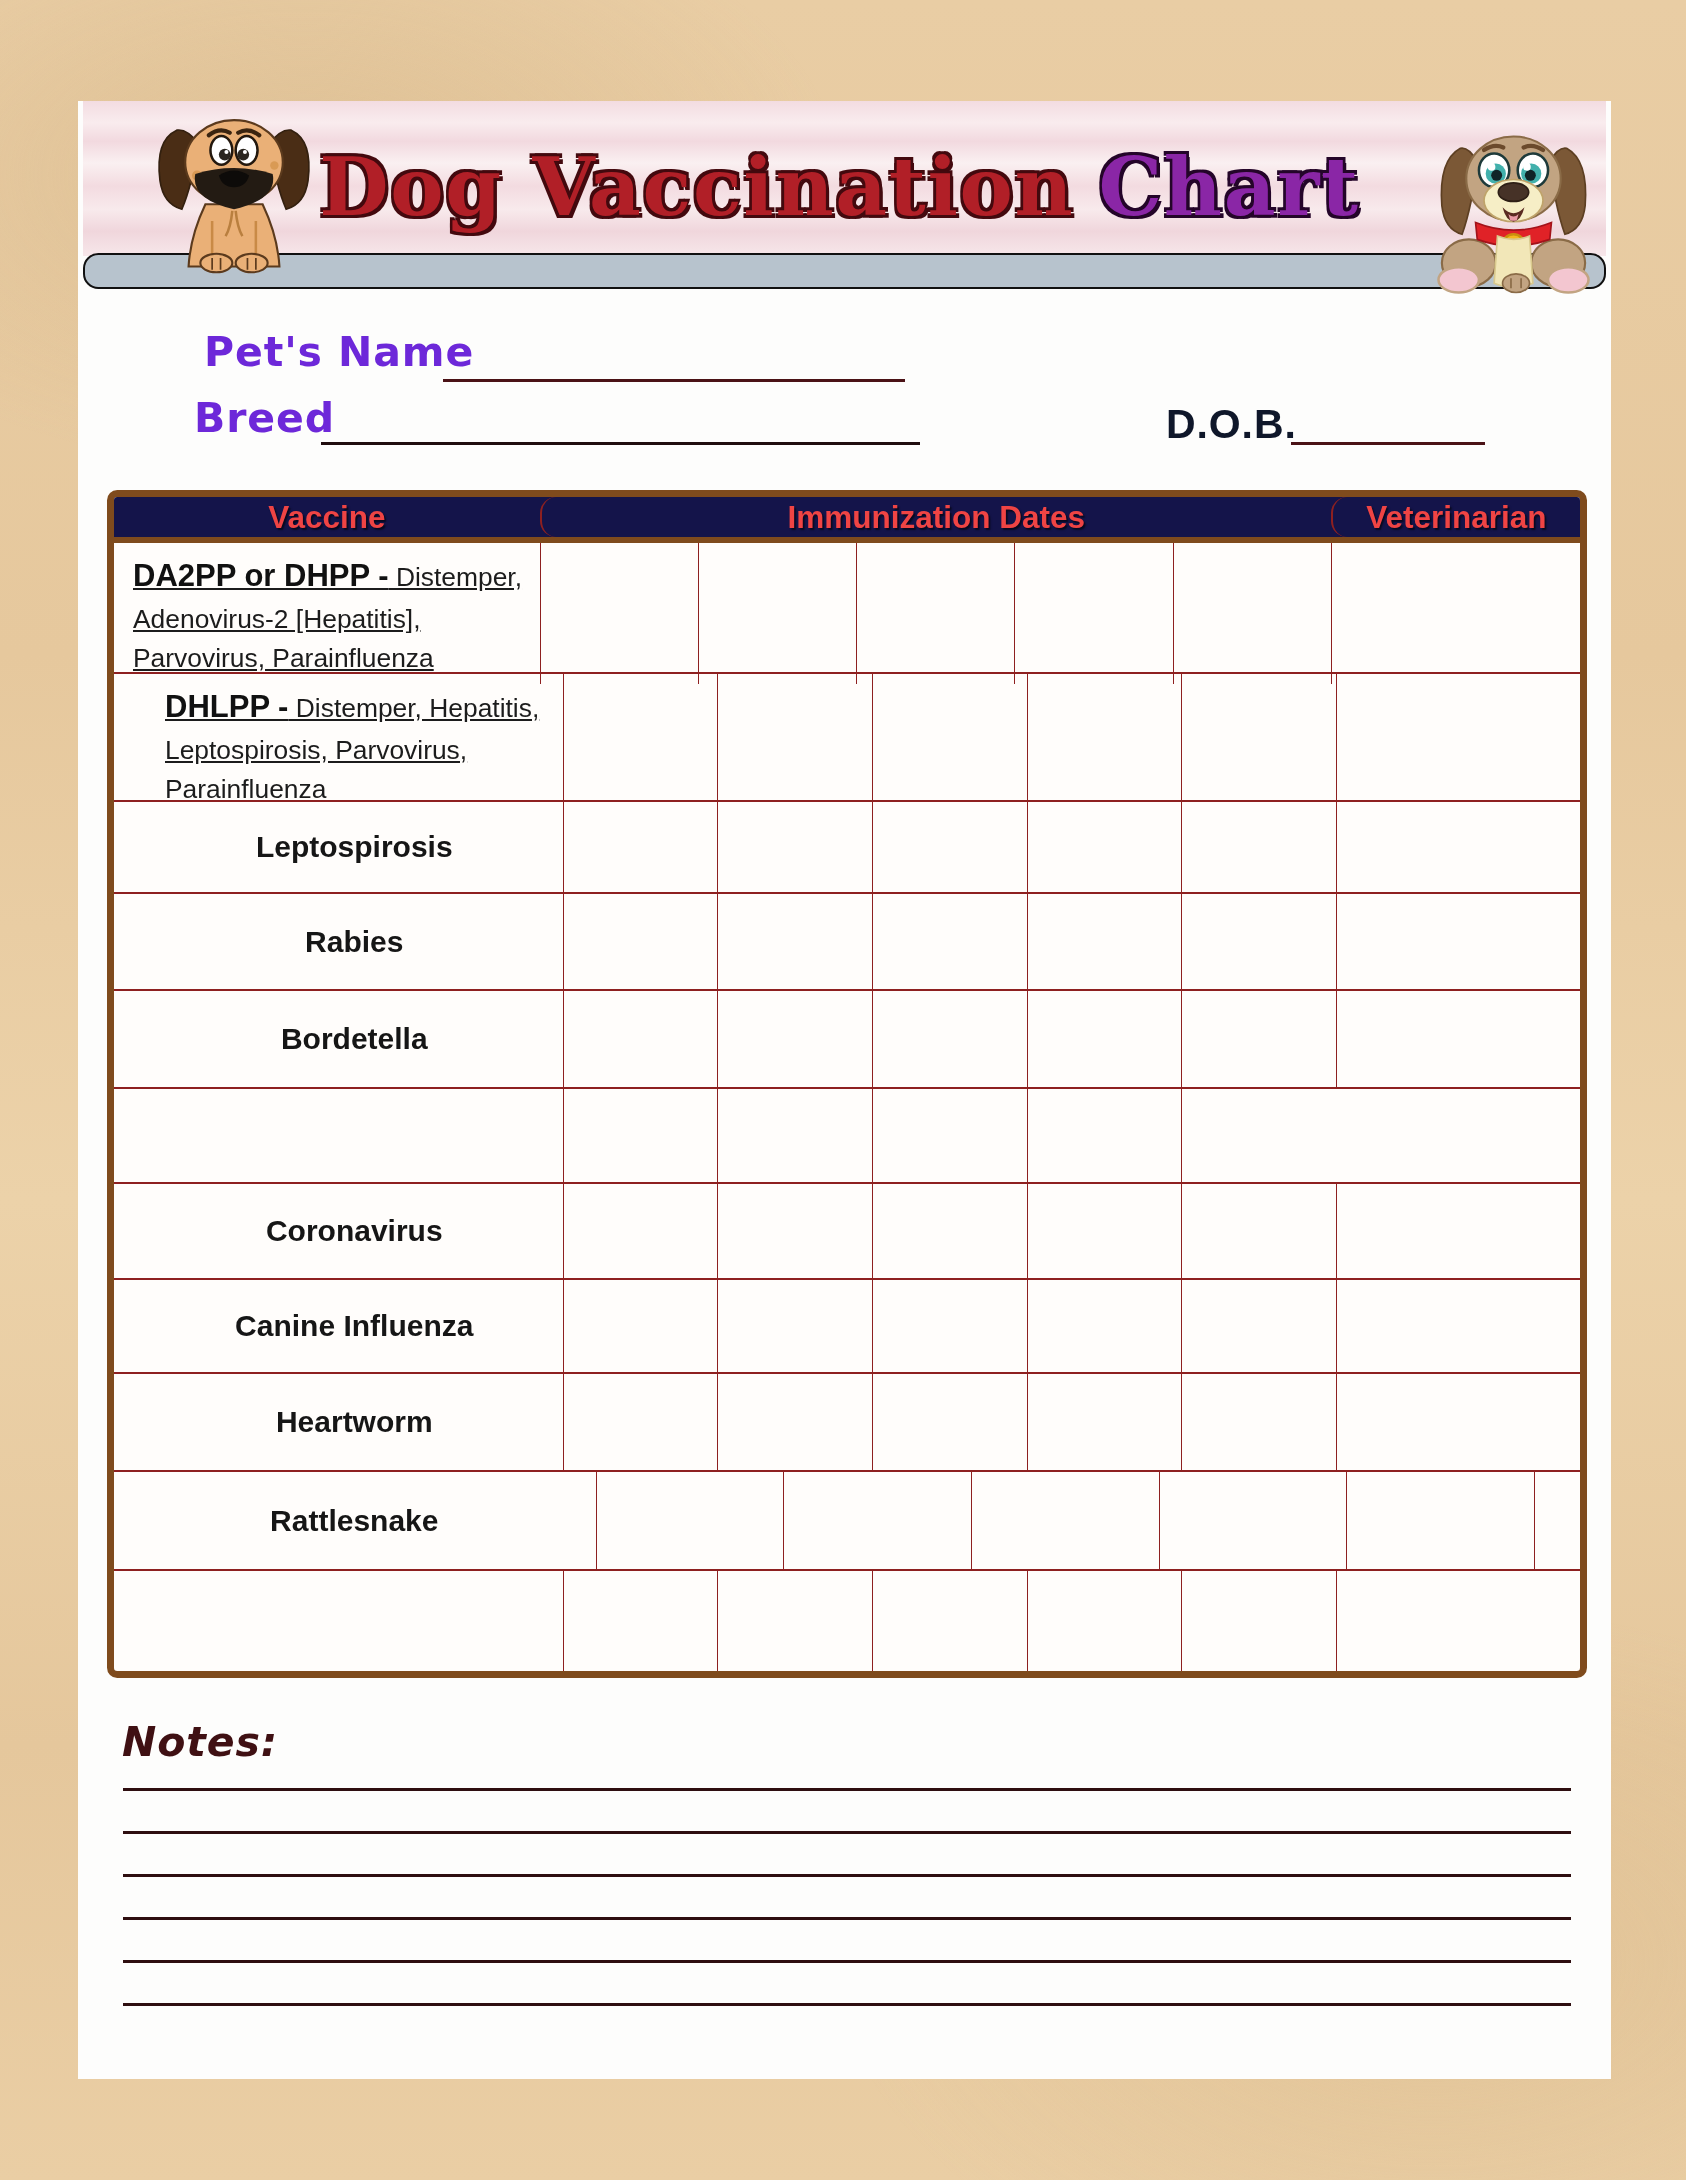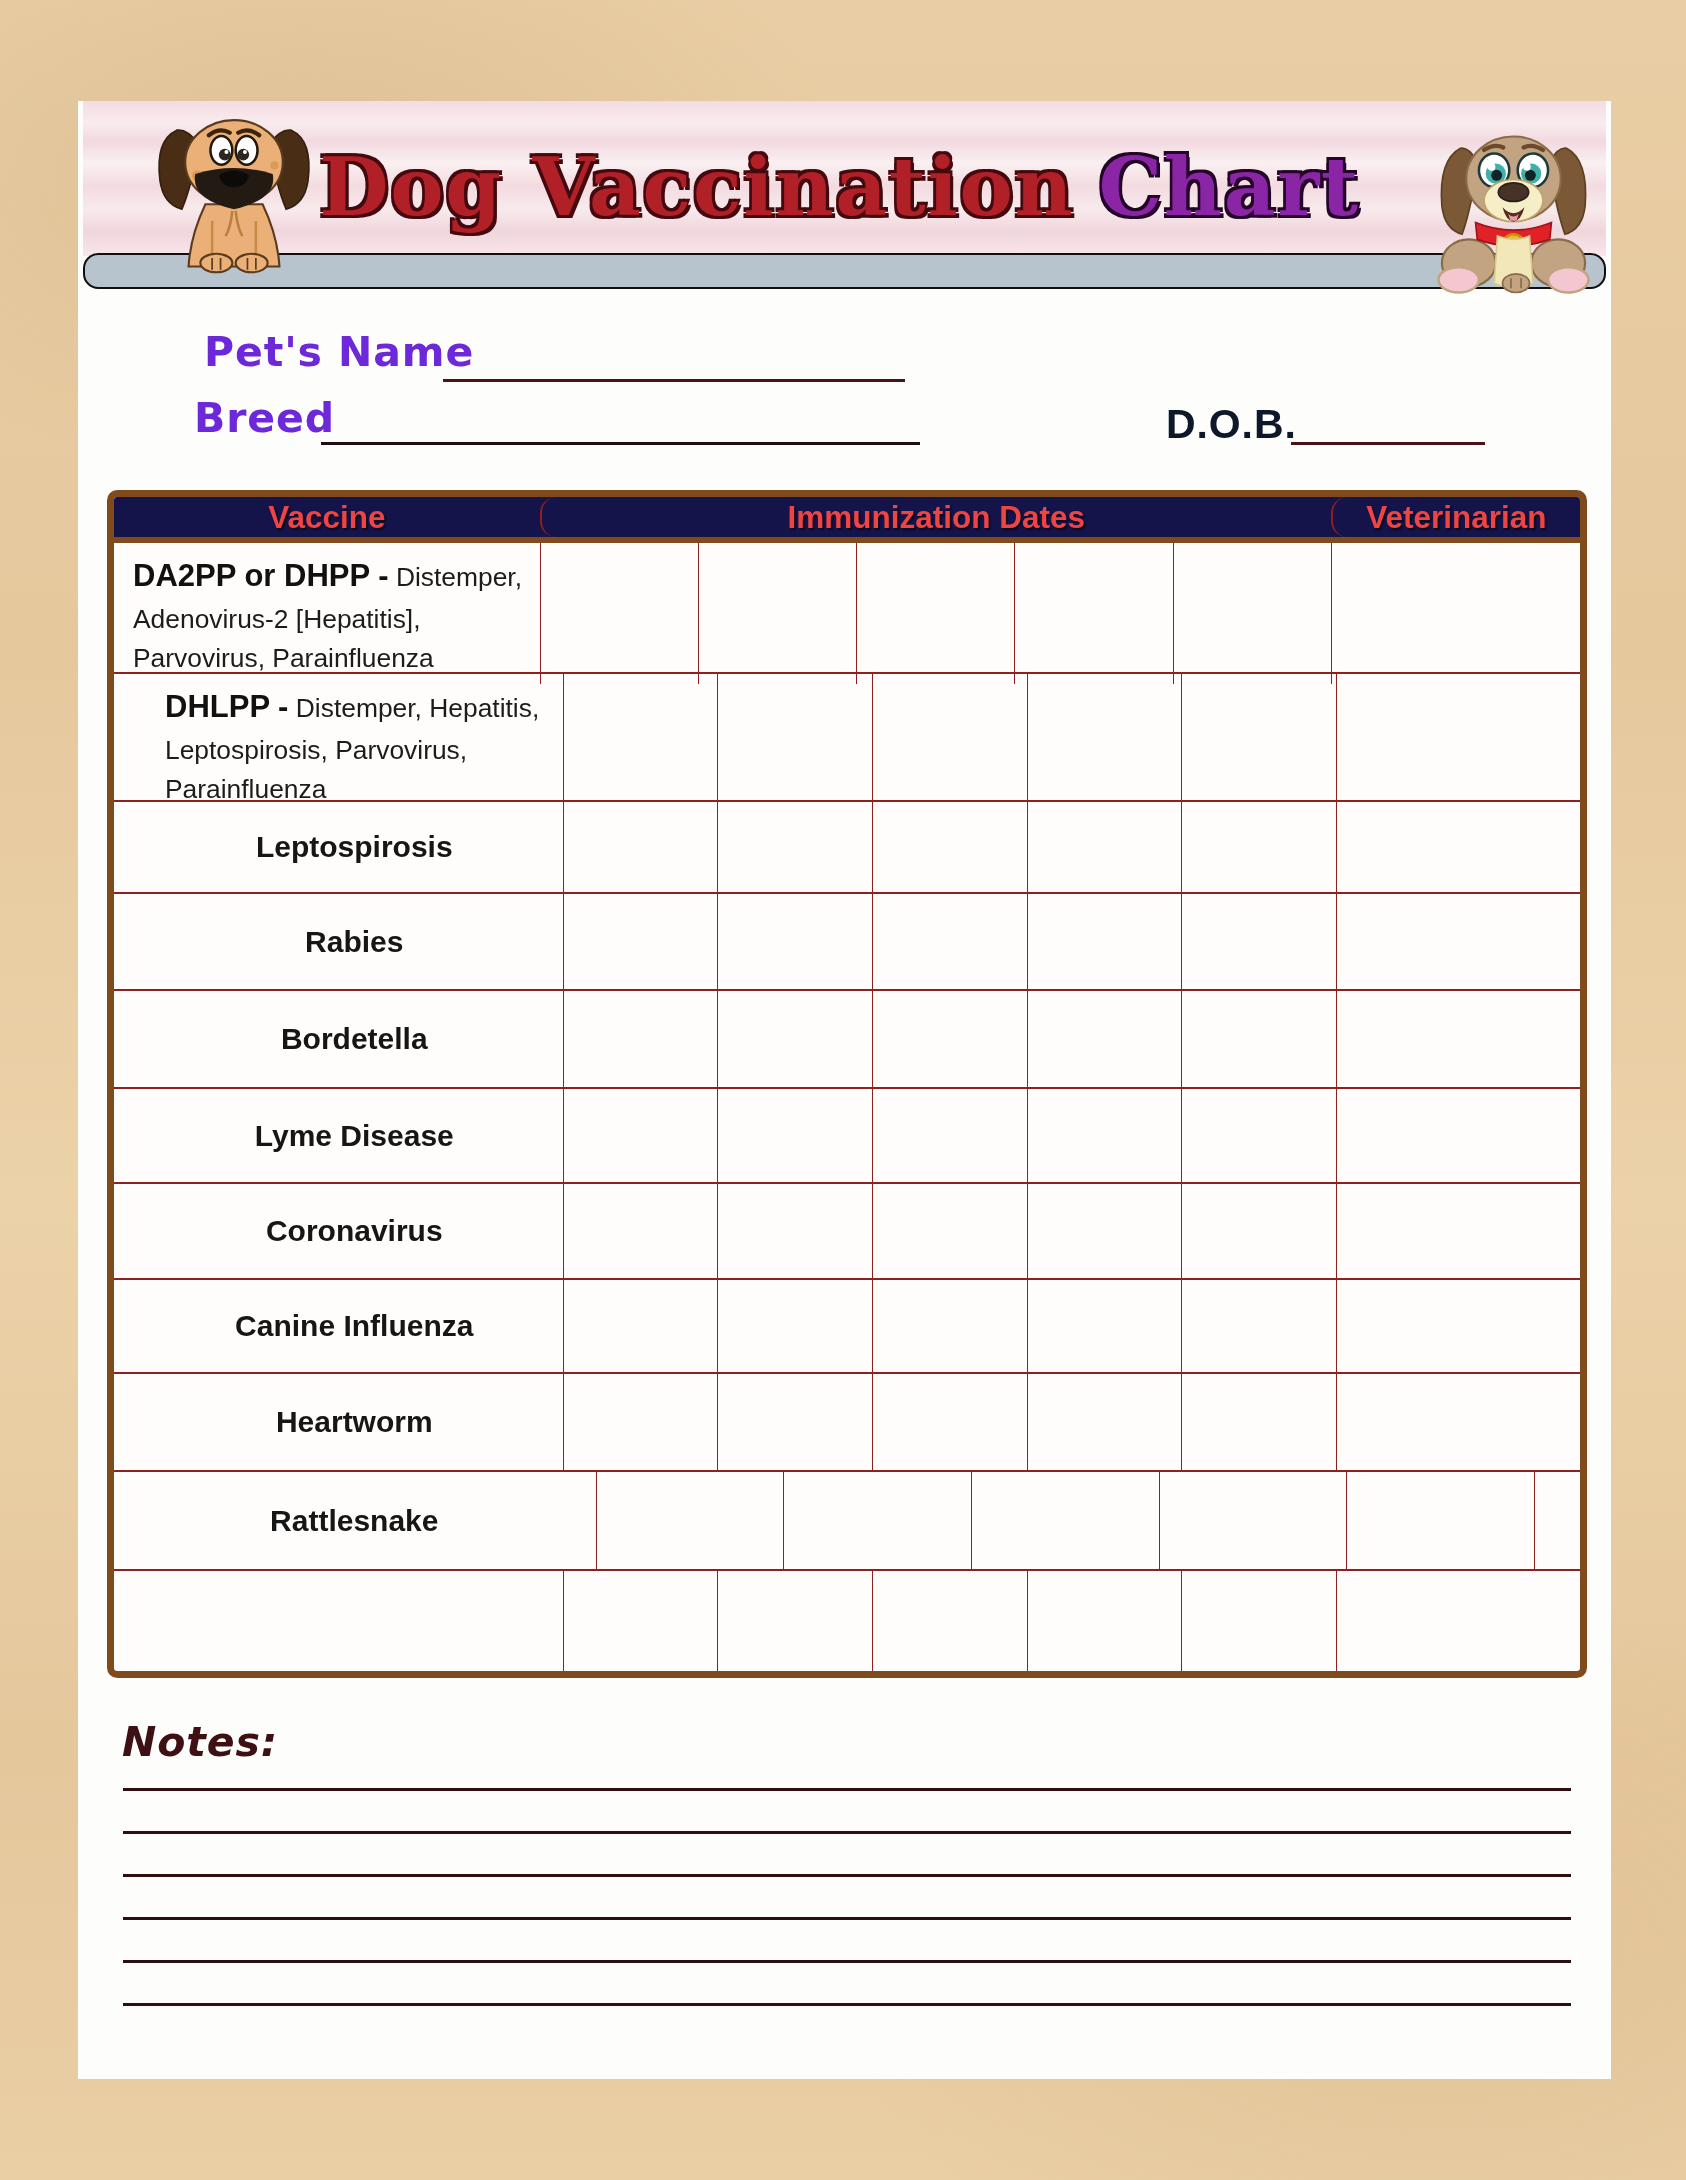--- a/index.html
+++ b/index.html
@@ -72,20 +72,21 @@
   .cell{box-sizing:border-box;border-left:1.7px solid #8e2020;}
   .cell:first-child{border-left:none;}
   .vcell{
     display:flex;align-items:center;justify-content:center;text-align:center;
     color:#161616;font-weight:bold;font-size:30px;padding:5.1px 12px;
   }
   .vcell.desc{
     align-items:flex-start;justify-content:center;text-align:left;
     font-weight:normal;font-size:26.4px;line-height:1.5;padding:10.2px 17px 5.1px 19px;
     color:#1c1c1c;
+    text-decoration:underline;
   }
   .vcell.desc b{font-size:31px;color:#111;}
   
   .notes-label{
     position:absolute;left:44px;top:1617px;color:#3f1013;
     font-family:"DejaVu Sans", sans-serif;font-weight:bold;font-style:italic;
     font-size:41px;letter-spacing:0.9px;
   }
   .note-line{position:absolute;left:45px;width:1448px;height:3.4px;background:#2e0e10;}
 </style>
@@ -212,21 +213,20 @@
       <div class="trow body" style="height: 98px;">
         <div class="cell vcell">Bordetella</div>
         <div class="cell"></div>
         <div class="cell"></div>
         <div class="cell"></div>
         <div class="cell"></div>
         <div class="cell"></div>
         <div class="cell"></div>
       </div>
       <div class="trow body" style="height: 95px;">
-        <div class="cell vcell">Lyme Disease</div>
         <div class="cell"></div>
         <div class="cell"></div>
         <div class="cell"></div>
         <div class="cell"></div>
         <div class="cell"></div>
         <div class="cell"></div>
       </div>
       <div class="trow body" style="height: 96px;">
         <div class="cell vcell">Coronavirus</div>
         <div class="cell"></div>

